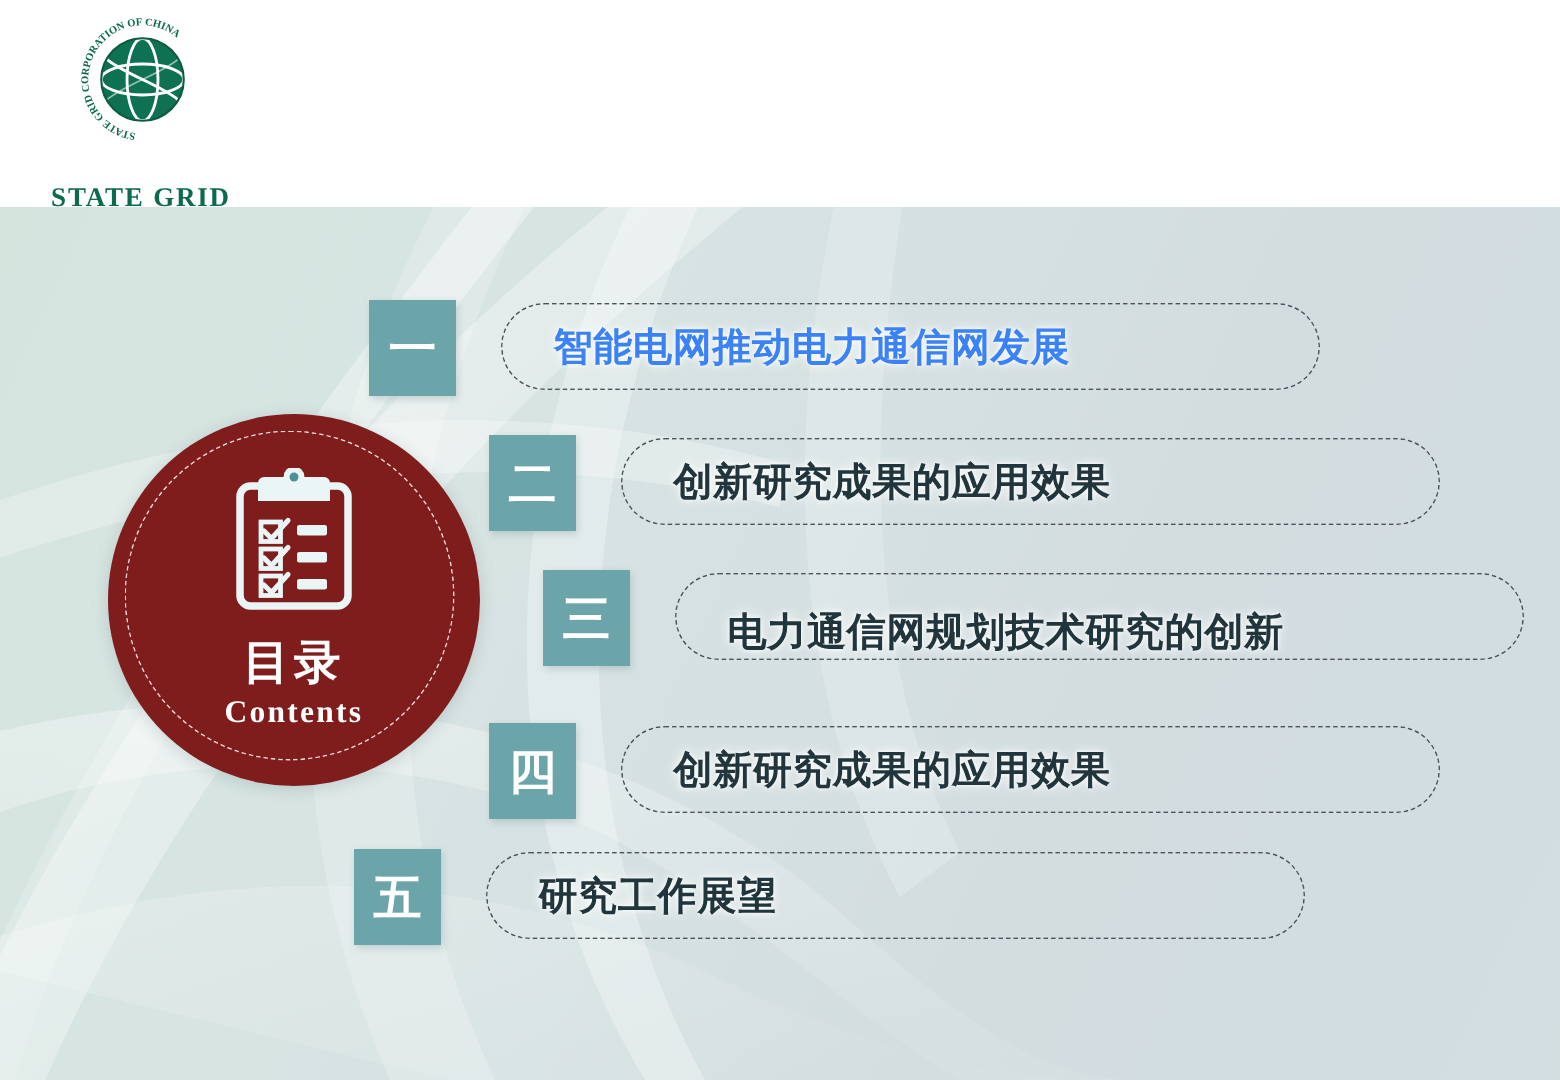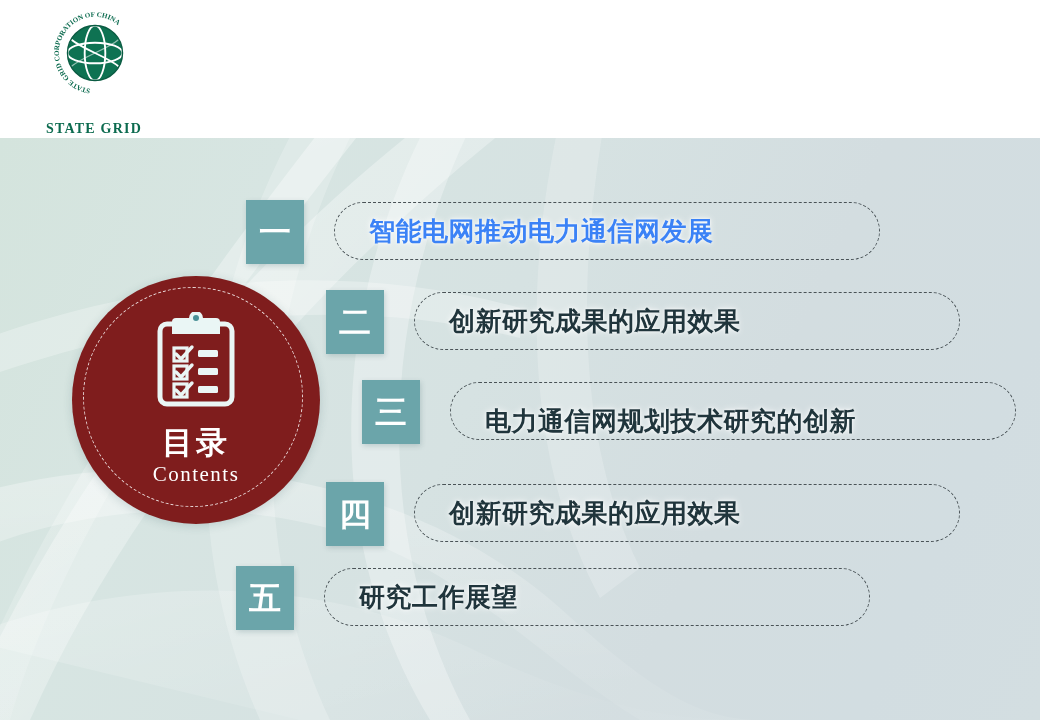--- a/index.html
+++ b/index.html
@@ -57,21 +57,21 @@
     line-height: 1;
   }
   .logo-en {
     position: absolute;
     left: 0;
     top: 114px;
     width: 140px;
     text-align: center;
     font-family: "Liberation Serif", serif;
     font-weight: bold;
-    font-size: 14px;
+    font-size: 18px;
     letter-spacing: 1.2px;
     color: #0c6b4f;
     line-height: 1;
   }
 
   
   .body-bg {
     position: absolute;
     left: 0;
     top: 138px;
@@ -134,21 +134,21 @@
     color: #ffffff;
     line-height: 1.05;
   }
   .circle-en {
     position: absolute;
     left: 0;
     top: 188px;
     width: 248px;
     text-align: center;
     font-family: "Liberation Serif", serif;
-    font-weight: normal;
+    font-weight: bold;
     font-size: 21px;
     letter-spacing: 1.5px;
     color: #ffffff;
     line-height: 1;
   }
 
   
   .agenda {
     position: absolute;
     left: 0; top: 0;

